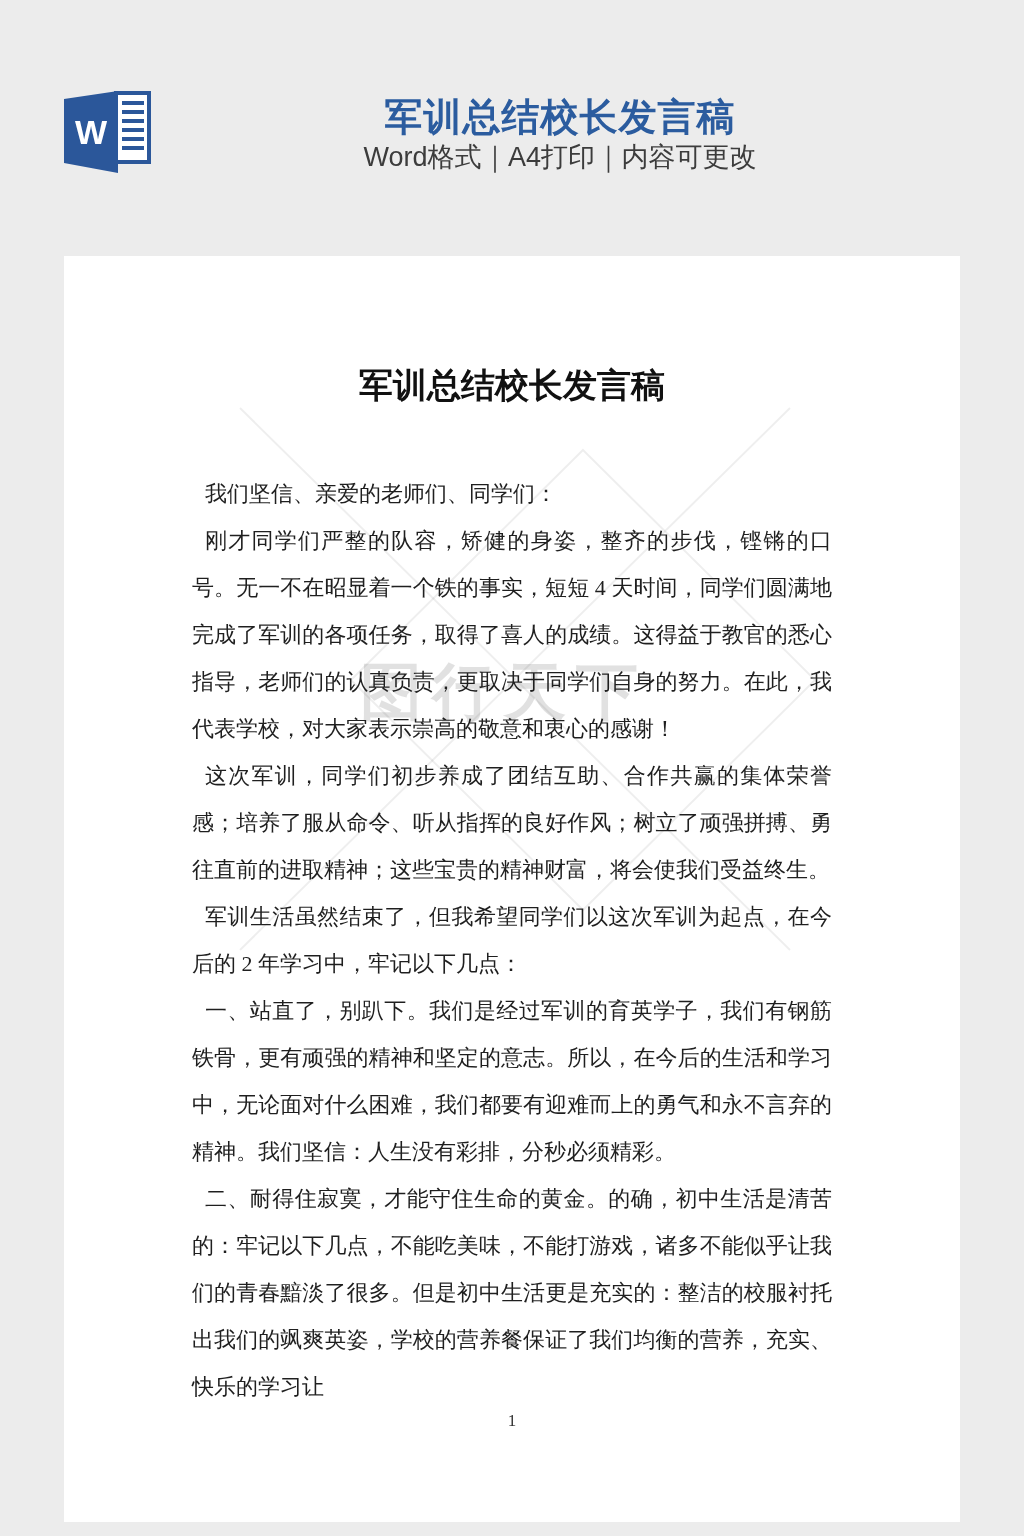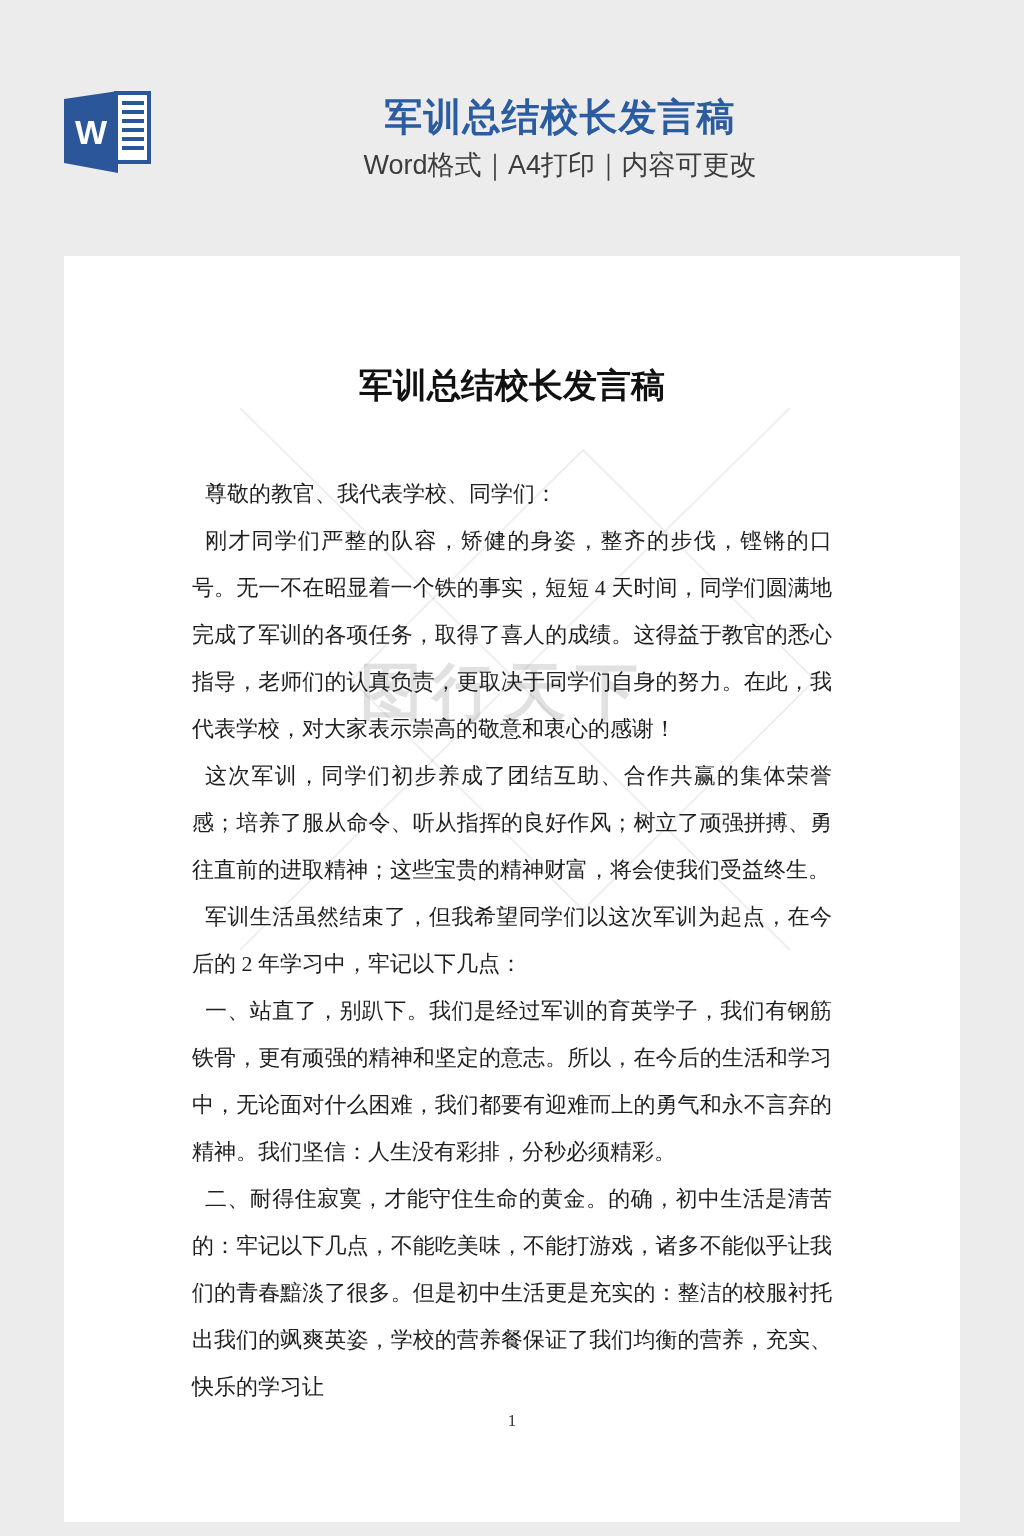--- a/index.html
+++ b/index.html
@@ -14,21 +14,21 @@
 
   
   .header { position: absolute; left: 0; top: 0; width: 1024px; height: 256px; }
   .word-icon { position: absolute; left: 63px; top: 89px; width: 90px; height: 86px; }
   .header-text { position: absolute; left: 96px; right: 0; top: 96px; text-align: center; }
   .header-title {
     font-size: 38px; line-height: 42px; font-weight: bold;
     color: #2b5c9f; letter-spacing: 1px;
   }
   .header-subtitle {
-    margin-top: 12px;
+    margin-top: 4px;
     font-size: 27px; line-height: 30px;
     color: #3c3c3c;
   }
 
   
   .page {
     position: absolute; left: 64px; top: 256px;
     width: 896px; height: 1266px;
     background: #ffffff;
   }
@@ -102,21 +102,21 @@
         <line x1="176" y1="694" x2="726" y2="152"></line>
         <polygon points="519,194 751,424 519,654 287,424"></polygon>
       </g>
     </svg>
 
     <div class="watermark-text">图行天下</div>
 
     <div class="doc-content">
       <h1 class="doc-title">军训总结校长发言稿</h1>
       <div class="doc-body">
-          <p>尊敬的教官、我代表学校、同学们：</p>
+          <p>我们坚信、亲爱的老师们、同学们：</p>
           <p>刚才同学们严整的队容，矫健的身姿，整齐的步伐，铿锵的口号。无一不在昭显着一个铁的事实，短短 4 天时间，同学们圆满地完成了军训的各项任务，取得了喜人的成绩。这得益于教官的悉心指导，老师们的认真负责，更取决于同学们自身的努力。在此，我代表学校，对大家表示崇高的敬意和衷心的感谢！</p>
           <p>这次军训，同学们初步养成了团结互助、合作共赢的集体荣誉感；培养了服从命令、听从指挥的良好作风；树立了顽强拼搏、勇往直前的进取精神；这些宝贵的精神财富，将会使我们受益终生。</p>
           <p>军训生活虽然结束了，但我希望同学们以这次军训为起点，在今后的 2 年学习中，牢记以下几点：</p>
           <p>一、站直了，别趴下。我们是经过军训的育英学子，我们有钢筋铁骨，更有顽强的精神和坚定的意志。所以，在今后的生活和学习中，无论面对什么困难，我们都要有迎难而上的勇气和永不言弃的精神。我们坚信：人生没有彩排，分秒必须精彩。</p>
           <p>二、耐得住寂寞，才能守住生命的黄金。的确，初中生活是清苦的：牢记以下几点，不能吃美味，不能打游戏，诸多不能似乎让我们的青春黯淡了很多。但是初中生活更是充实的：整洁的校服衬托出我们的飒爽英姿，学校的营养餐保证了我们均衡的营养，充实、快乐的学习让</p>
         </div>
     </div>
 
     <div class="page-number">1</div>
   </div>

